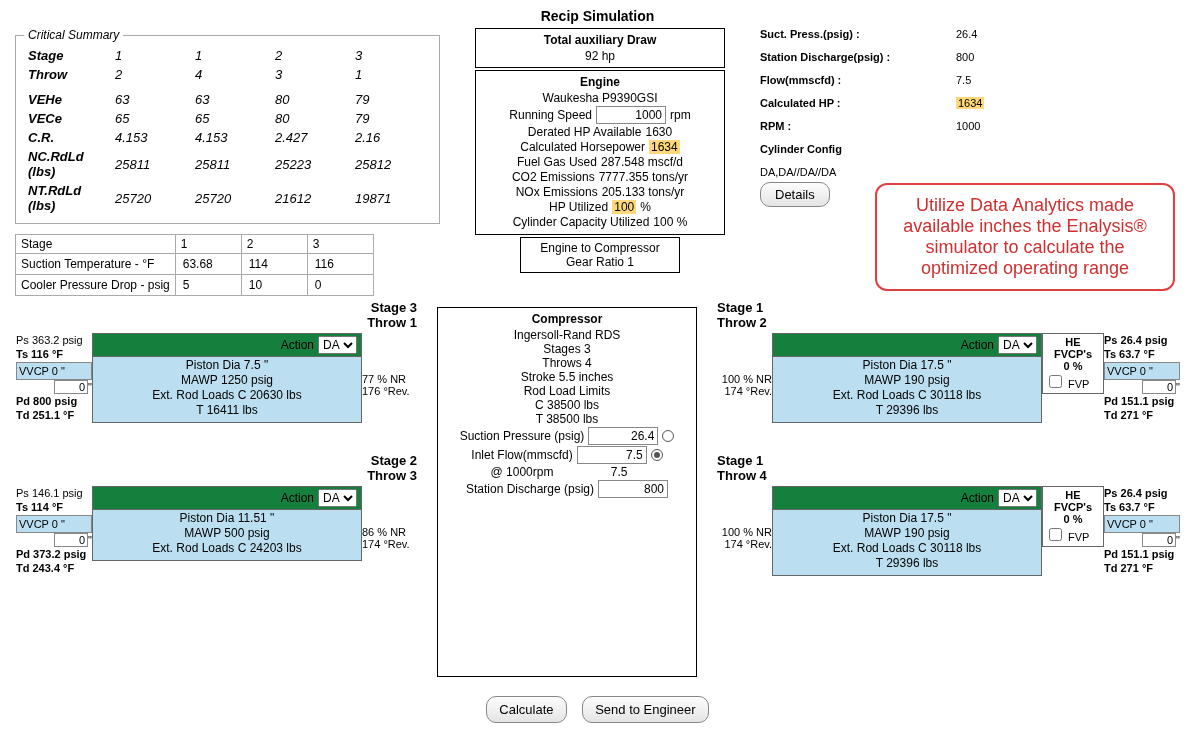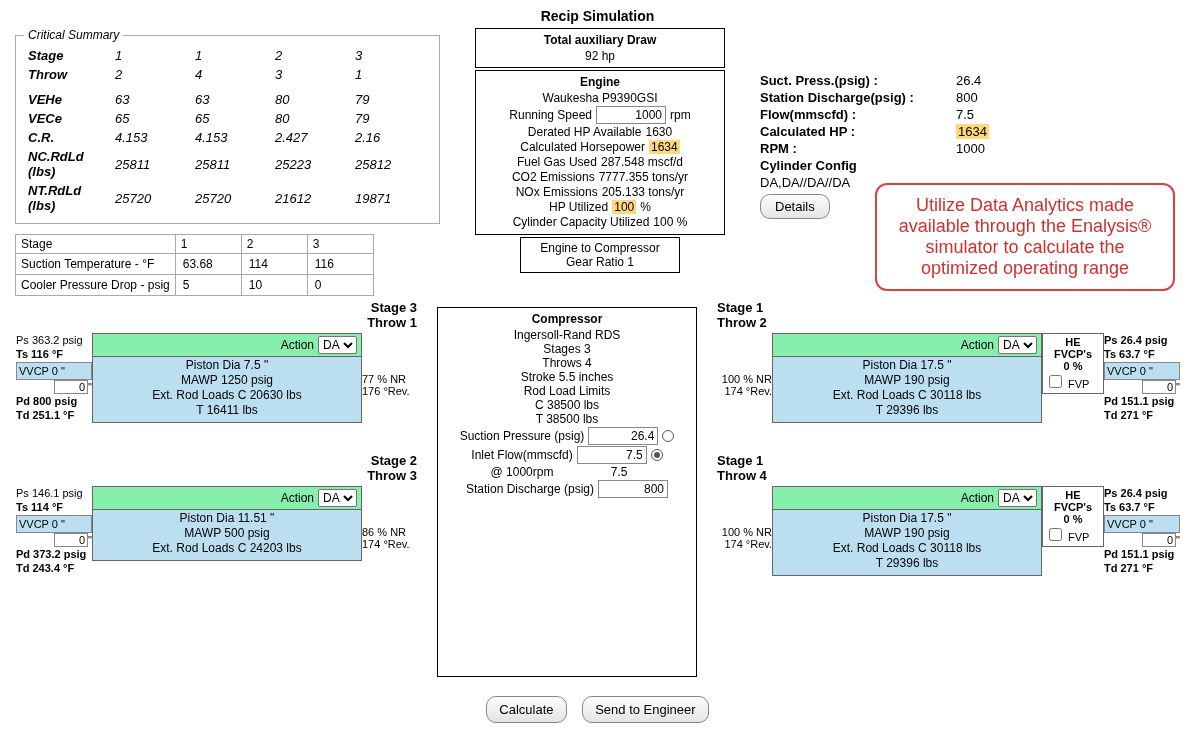--- a/index.html
+++ b/index.html
@@ -72,21 +72,21 @@
 
   .gear-box {
     border: 1px solid #000;
     width: 160px;
     padding: 3px 6px;
     text-align: center;
     font-size: 12px;
     margin-bottom: 2px;
   }
 
-  .summary-kv { display: grid; grid-template-columns: 190px 80px; gap: 2px 6px; font-size: 13px; margin-top: 45px;}
+  .summary-kv { display: grid; grid-template-columns: 190px 80px; gap: 11px 6px; font-size: 11px; }
   .summary-kv .k { font-weight: bold; }
 
   .callout {
     position: absolute;
     top: 155px;
     left: 115px;
     width: 300px;
     border: 2px solid #e04040;
     border-radius: 12px;
     padding: 10px 14px;
@@ -130,21 +130,21 @@
   }
   .throw-main {
     width: 270px;
     border: 1px solid #666;
     background: #bbdff0;
     font-size: 12px;
     text-align: center;
     padding-bottom: 4px;
   }
   .throw-main .action-row {
-    background: #86efac;
+    background: #15803d;
     border-bottom: 1px solid #666;
     padding: 2px 4px;
     text-align: right;
     display: flex; justify-content: flex-end; align-items: center; gap: 4px;
   }
   .throw-main select { font-size: 12px; }
   .throw-main .line { margin: 1px 0; }
   .throw-nr {
     width: 55px;
     font-size: 11px;
@@ -326,21 +326,21 @@
       <div class="k">RPM :</div>
         <div>1000</div>
       <div class="k">Cylinder Config</div>
         <div></div>
       <div>DA,DA//DA//DA</div>
         <div></div>
     </div>
     <div style="margin-top:4px;">
       <button class="std">Details</button>
     </div>
-    <div class="callout">Utilize Data Analytics made available through the Enalysis® simulator to calculate the optimized operating range</div>
+    <div class="callout">Utilize Data Analytics made available inches the Enalysis® simulator to calculate the optimized operating range</div>
   </div>
 </div>
 
 <div class="mid-row">
 
   <div class="throw-col-left" style="flex:1; display:flex; flex-direction:column; gap:30px; align-items:flex-end;">
 
     <div>
       <div class="throw-label"><span>Stage 3</span><br><span>Throw 1</span></div>
       <div class="throw-wrap">

